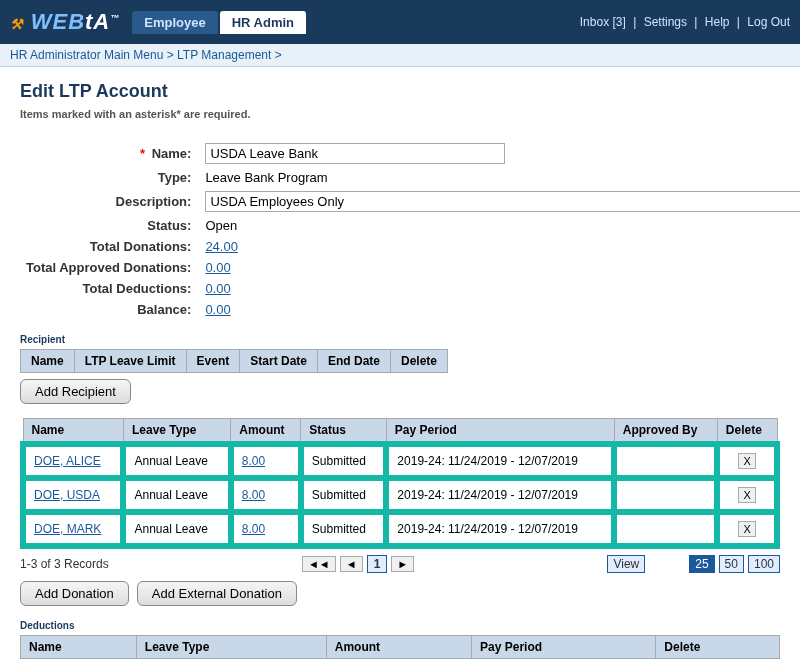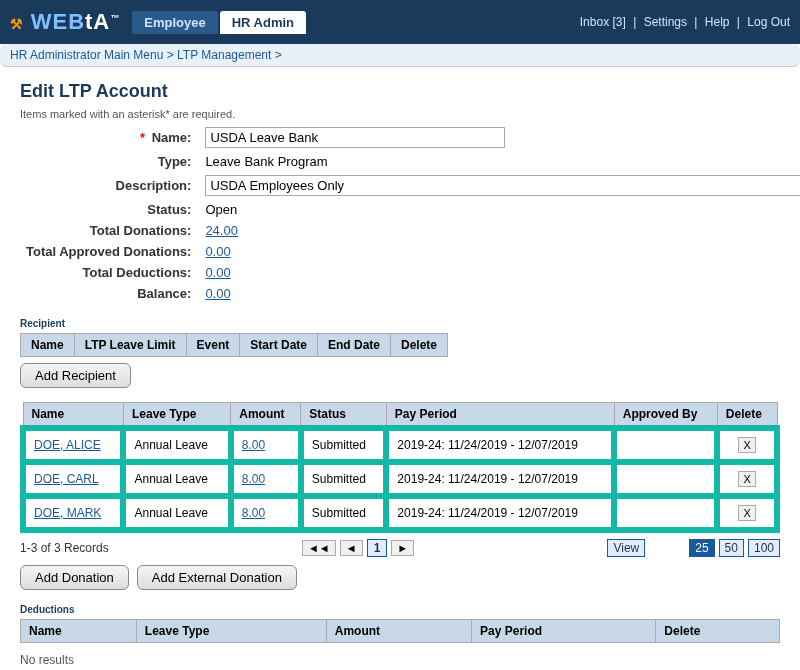--- a/index.html
+++ b/index.html
@@ -16,20 +16,21 @@
     }
     #logo-area {
       display: flex;
       align-items: center;
       gap: 12px;
     }
     #logo {
       color: #fff;
       font-size: 22px;
       font-weight: bold;
+      font-style: italic;
       letter-spacing: 1px;
       text-align: right;
     }
     #logo span { color: #7fbfff; }
     #nav-tabs {
       display: flex;
       gap: 2px;
     }
     .nav-tab {
       padding: 4px 12px;
@@ -54,40 +55,40 @@
     #header-right a, #header-right span { color: #cce4ff; text-decoration: none; }
     #header-right span.sep { margin: 0 4px; }
 
     
     #breadcrumb {
       background: #e8f0f8;
       padding: 4px 10px;
       font-size: 12px;
       color: #1a5a9c;
       border-bottom: 1px solid #c0d0e0;
-      border-radius: 7px;
     }
     #breadcrumb a { color: #1a5a9c; text-decoration: none; }
 
     
     #content {
       padding: 14px 20px 20px 20px;
     }
 
     #page-title {
       font-size: 18px;
       font-weight: bold;
       color: #1a3a5c;
       margin-bottom: 6px;
     }
 
     .required-note {
       font-size: 11px;
       color: #555;
-      margin-bottom: 4px;
+      margin-bottom: 20px;
+      font-weight: bold;
     }
 
     
     .form-table {
       border-collapse: collapse;
       margin-bottom: 14px;
     }
     .form-table td {
       padding: 3px 6px;
       vertical-align: middle;
@@ -346,21 +347,21 @@
     <td>Annual Leave</td>
     <td><a class="link-val">8.00</a></td>
     <td>Submitted</td>
     <td>2019-24: 11/24/2019 - 12/07/2019</td>
     <td></td>
     <td class="delete-cell">
       <button class="delete-btn">X</button>
     </td>
   </tr>
         <tr>
-    <td class="link-cell">DOE, CARL</td>
+    <td class="link-cell">DOE, USDA</td>
     <td>Annual Leave</td>
     <td><a class="link-val">8.00</a></td>
     <td>Submitted</td>
     <td>2019-24: 11/24/2019 - 12/07/2019</td>
     <td></td>
     <td class="delete-cell">
       <button class="delete-btn">X</button>
     </td>
   </tr>
         <tr>

